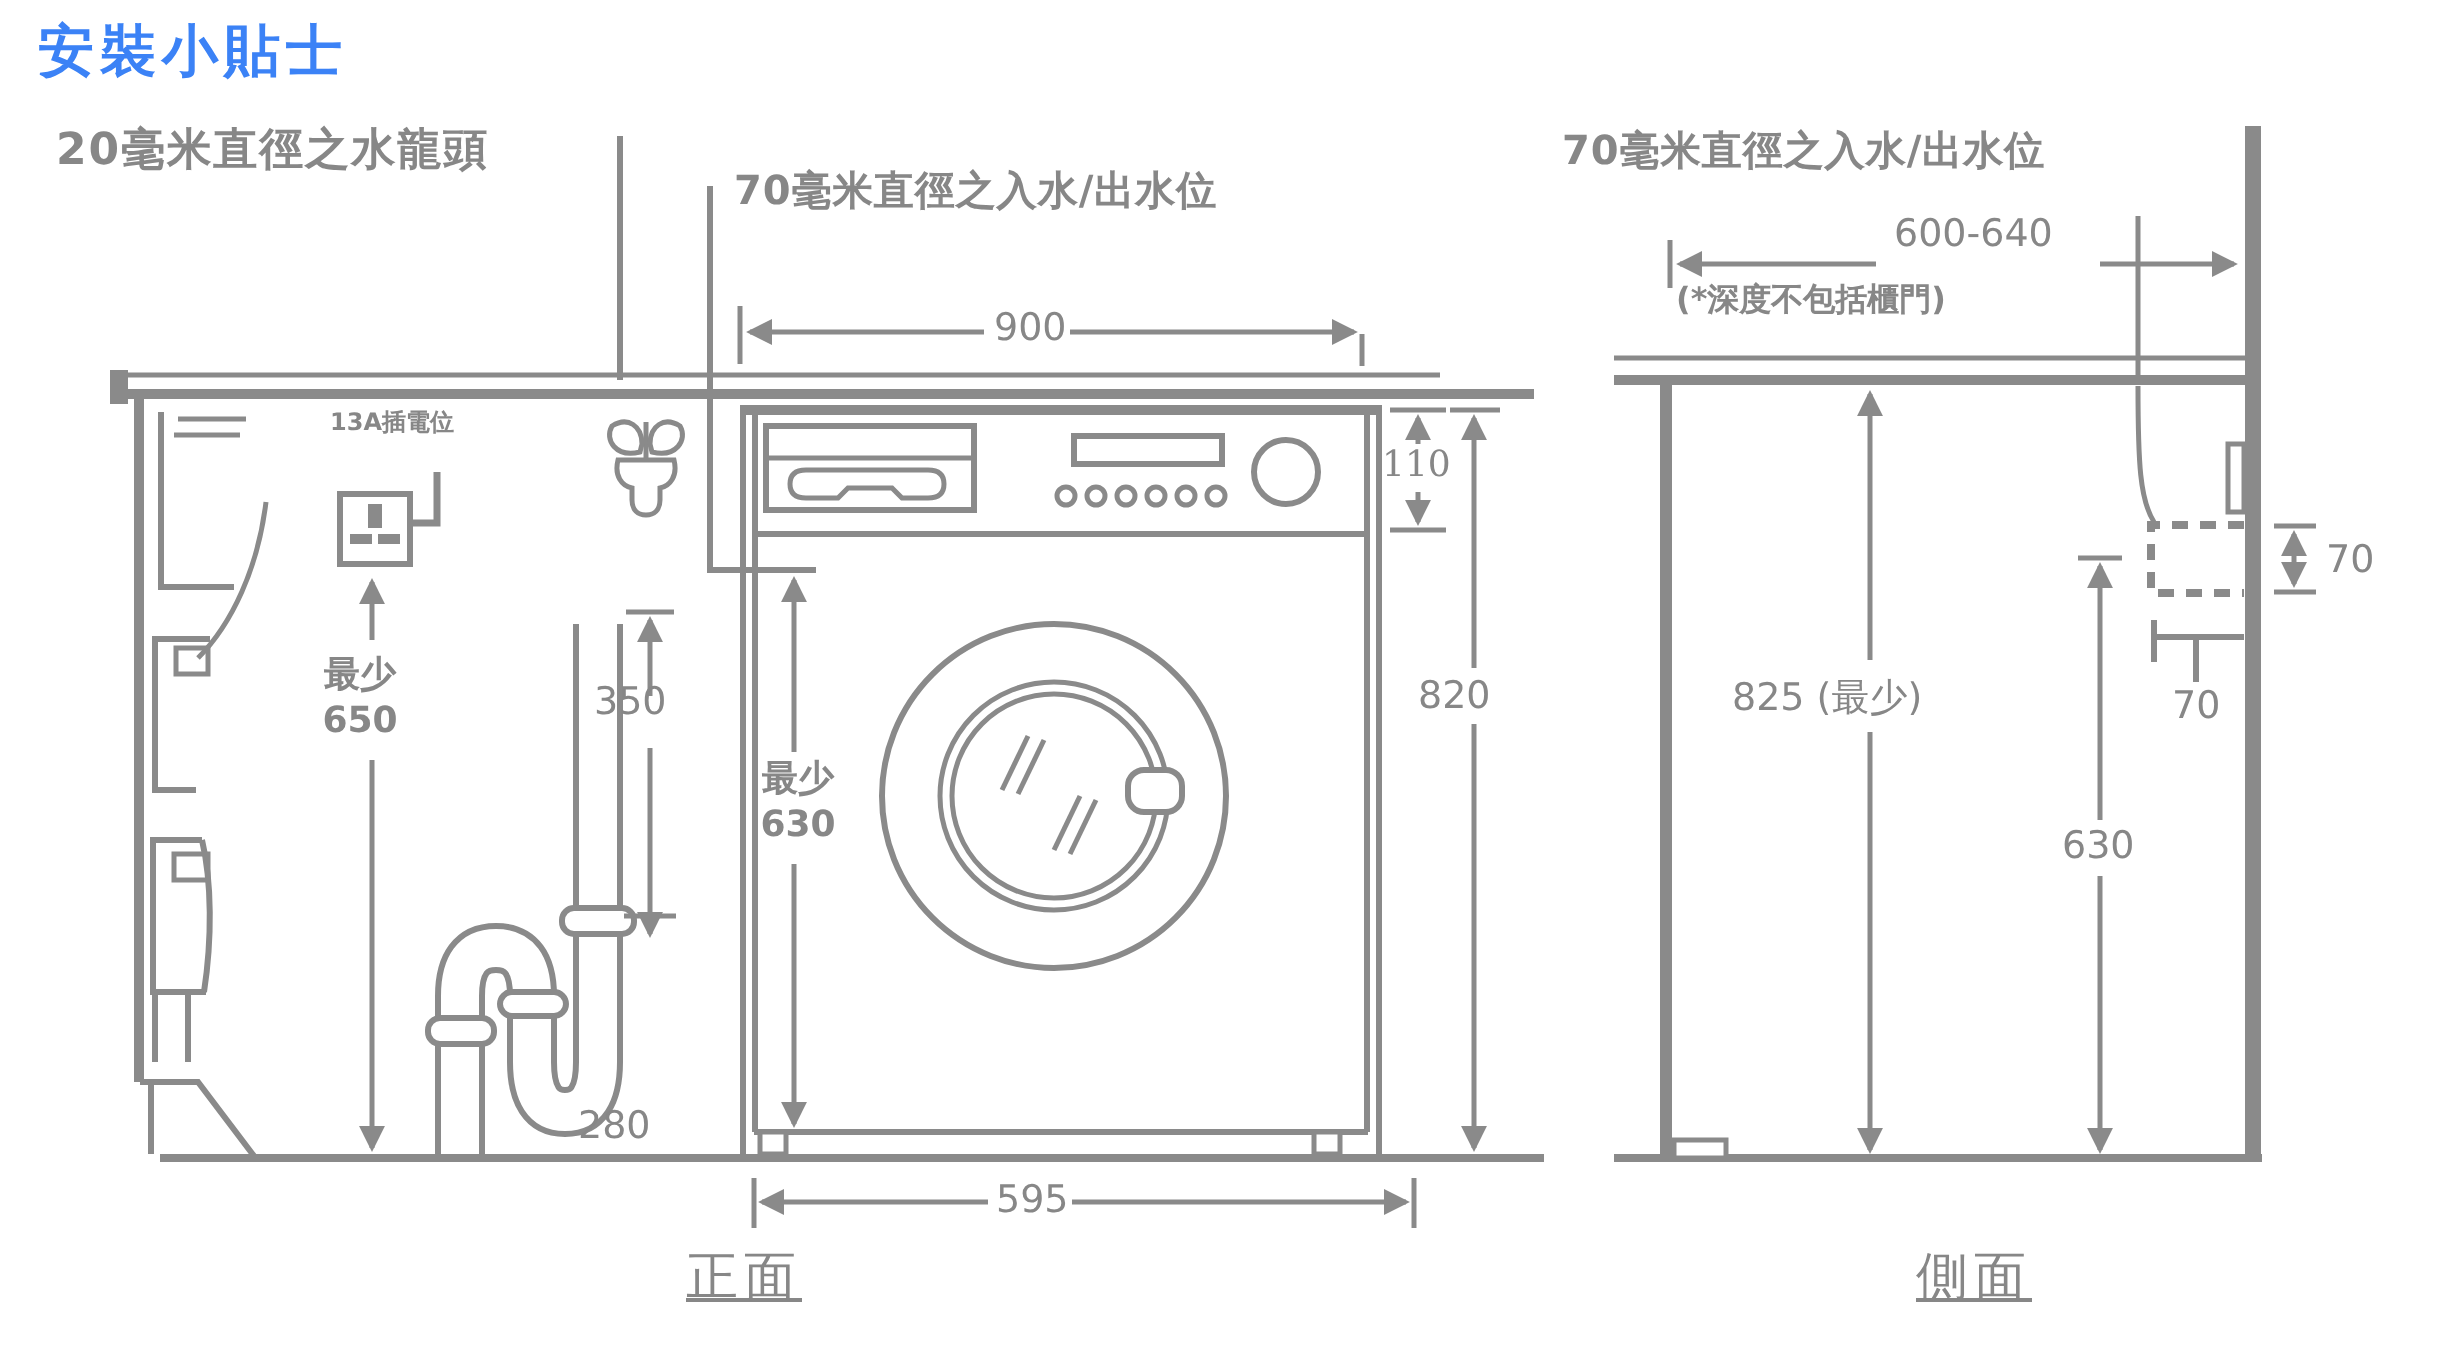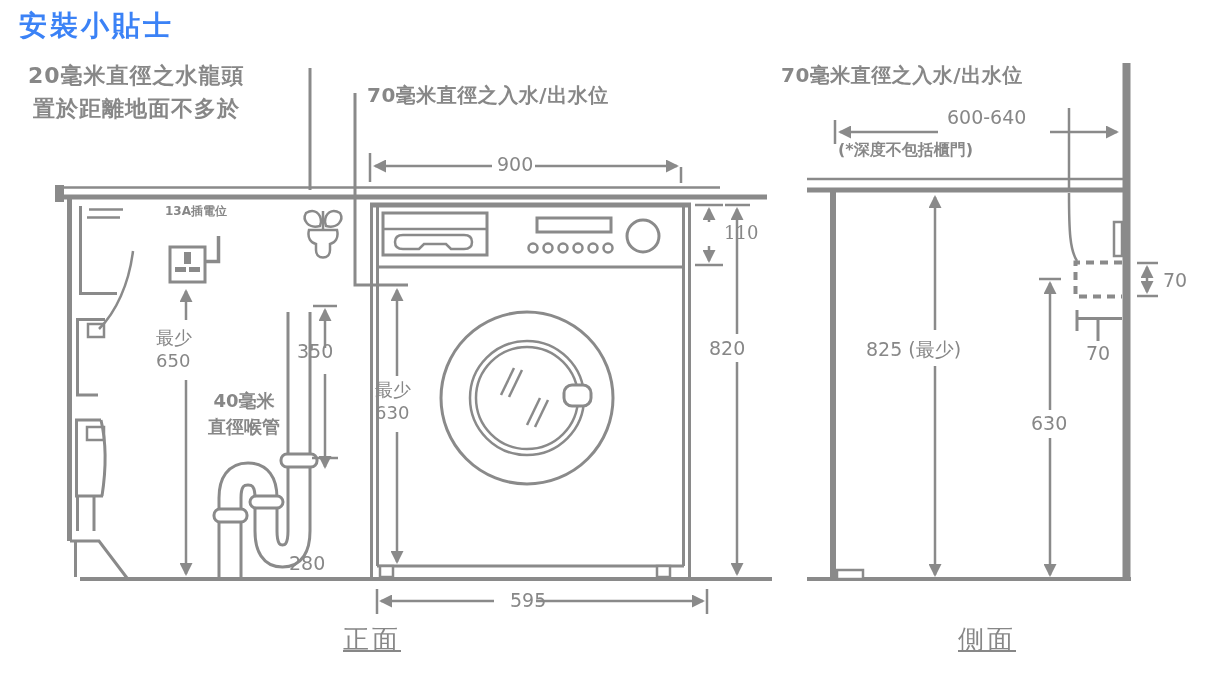--- a/index.html
+++ b/index.html
@@ -7,21 +7,21 @@
        font-family:"DejaVu Sans",sans-serif;}
   #stage{position:absolute;left:0;top:0;width:1226px;height:679px;}
   svg{position:absolute;left:0;top:0;}
   .t{position:absolute;color:#878787;white-space:nowrap;line-height:1.15;}
   .title{color:#3b82f6;font-size:28px;font-weight:700;letter-spacing:3px;}
   .note-big{font-size:22px;font-weight:700;letter-spacing:1px;}
   .note-med{font-size:20px;font-weight:700;letter-spacing:0.5px;}
   .note-small{font-size:12px;font-weight:700;}
   .dim{font-size:19px;font-weight:400;}
   .dim-serif{font-size:18px;font-family:"DejaVu Serif",serif;}
-  .dim2{font-size:18px;font-weight:400;text-align:left;width:48px;line-height:1.28;}
+  .dim2{font-size:18px;font-weight:700;text-align:center;width:48px;line-height:1.28;}
   .caption{font-size:26px;font-weight:400;letter-spacing:3px;text-decoration:underline;}
   .ctr{text-align:center;}
 </style>
 </head>
 <body>
 
 <div id="stage">
 
 <svg width="1226" height="679" viewBox="0 0 1226 679" fill="none" stroke="#8a8a8a" stroke-width="2.5">
   <defs>
@@ -199,49 +199,44 @@
       <line x1="1077" y1="310" x2="1077" y2="331" stroke-width="3"></line>
       <line x1="1077" y1="318.5" x2="1122" y2="318.5" stroke-width="3"></line>
       <line x1="1098" y1="318" x2="1098" y2="341" stroke-width="3"></line>
     </g>
   </g>
 </svg>
 
 <div class="t title" style="left:19px;top:10px;">安裝小貼士</div>
 
 <div class="t note-big" style="left:28px;top:63px;">20毫米直徑之水龍頭</div>
-<div class="t note-big" style="left:33px;top:96px;">置於距離地面不多於</div>
 
 <div class="t note-med" style="left:367px;top:84px;">70毫米直徑之入水/出水位</div>
 <div class="t note-med" style="left:781px;top:64px;">70毫米直徑之入水/出水位</div>
 
 <div class="t note-small" style="left:165px;top:205px;">13A插電位</div>
 
 <div class="t dim" style="left:497px;top:154px;">900</div>
-<div class="t dim-serif" style="left:691px;top:223px;padding-left:33px;">110</div>
+<div class="t dim-serif" style="left:691px;top:223px;">110</div>
 <div class="t dim" style="left:709px;top:338px;">820</div>
 
 <div class="t dim2" style="left:375px;top:378px;">
   <span>最少</span><br>
   <span>630</span>
 </div>
 
 <div class="t dim2" style="left:156px;top:326px;">
   <span>最少</span><br>
   <span>650</span>
 </div>
 
 <div class="t dim" style="left:297px;top:341px;">350</div>
 <div class="t dim" style="left:289px;top:506px;margin-top:47px;">280</div>
-<div class="t dim" style="left:498px;top:590px;margin-left:12px;">595</div>
-
-<div class="t note-small ctr" style="left:196px;top:388px;width:96px;font-size:18px;line-height:1.45;">
-  <span>40毫米</span><br>
-  <span>直徑喉管</span>
-</div>
+<div class="t dim" style="left:498px;top:590px;">595</div>
+
 
 <div class="t dim" style="left:947px;top:107px;">600-640</div>
 <div class="t note-small" style="left:838px;top:141px;font-size:16px;">(*深度不包括櫃門)</div>
 <div class="t dim" style="left:866px;top:339px;">825 (最少)</div>
 <div class="t dim" style="left:1031px;top:413px;">630</div>
 <div class="t dim" style="left:1163px;top:270px;">70</div>
 <div class="t dim" style="left:1086px;top:343px;">70</div>
 
 <div class="t caption" style="left:343px;top:625px;">正面</div>
 <div class="t caption" style="left:958px;top:625px;">側面</div>

